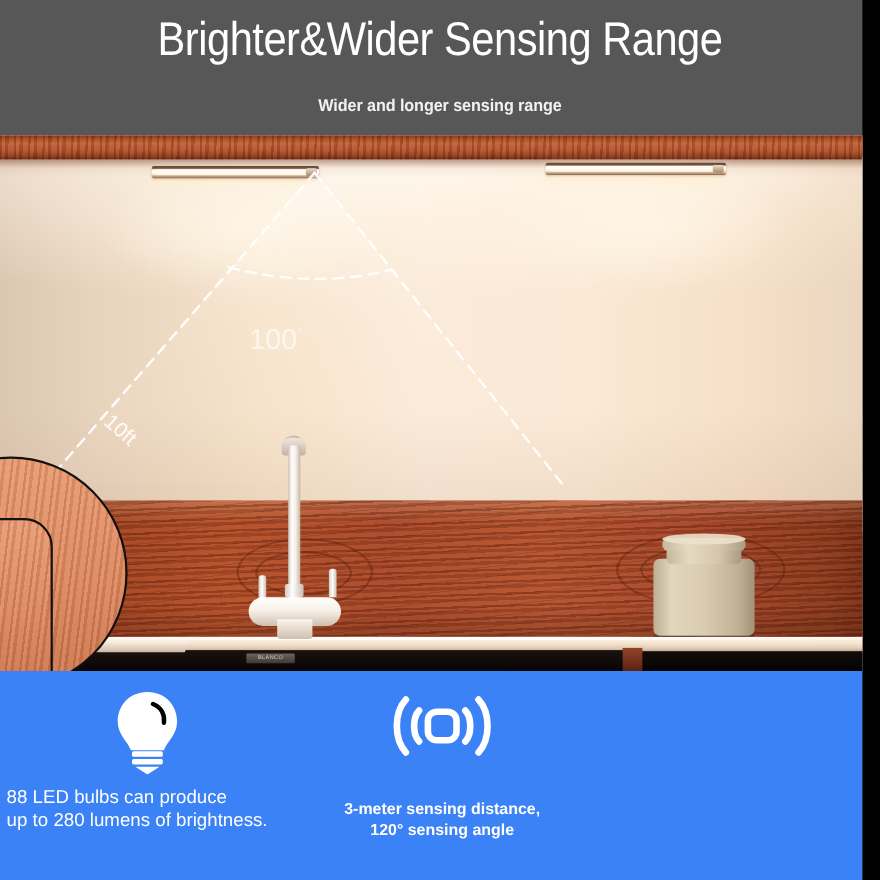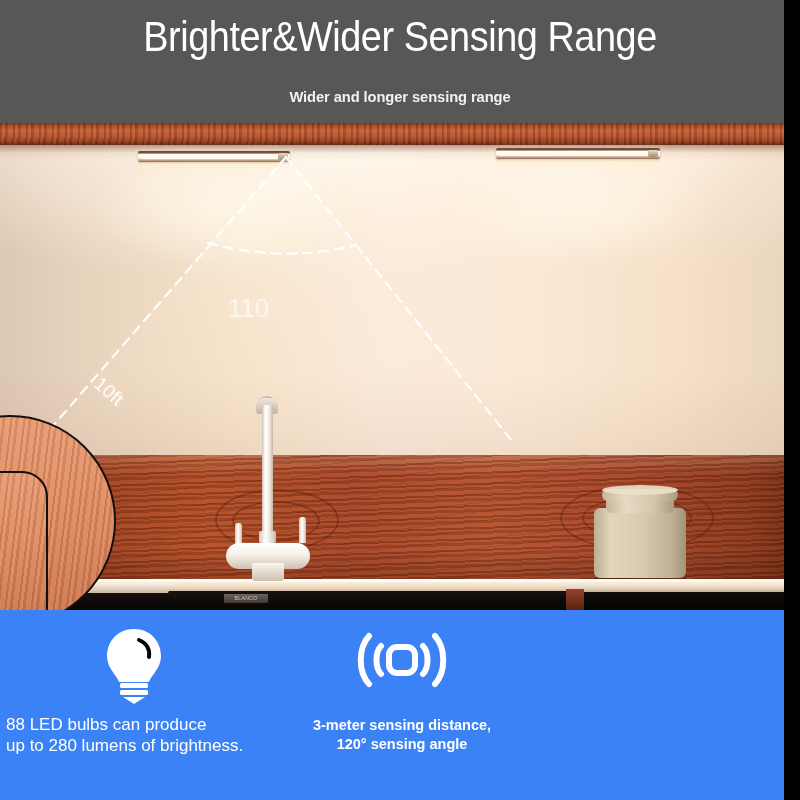--- a/index.html
+++ b/index.html
@@ -413,21 +413,21 @@
     padding-left: 6px;
   }
   .f-sub {
     font-size: 14.5px;
     line-height: 19px;
     font-weight: bold;
     color: #ffffff;
     white-space: nowrap;
   }
   #feature-0 .f-sub { margin-top: 8px; padding-left: 30px; text-align: left; }
-  #feature-1 .f-sub { margin-top: 0; }
+  #feature-1 .f-sub { margin-top: 11px; }
   #feature-2 .f-sub { margin-top: 4px; }
 </style>
 </head>
 <body>
 
 <div id="page">
 
   <div id="header">
     <div id="header-title">Brighter&amp;Wider Sensing Range</div>
     <div id="header-subtitle">Wider and longer sensing range</div>
@@ -462,21 +462,21 @@
         </linearGradient>
       </defs>
       <polygon points="286,34 40,317 512,317" fill="url(#coneFill)"></polygon>
       <line x1="286" y1="34" x2="40" y2="318" stroke="#ffffff" stroke-width="2.2" stroke-opacity="0.95" stroke-dasharray="9 7" stroke-linecap="round"></line>
       <line x1="286" y1="34" x2="512" y2="318" stroke="#ffffff" stroke-width="2.2" stroke-opacity="0.95" stroke-dasharray="9 7" stroke-linecap="round"></line>
       <path d="M 208,120 Q 286,140 356,122" fill="none" stroke="#ffffff" stroke-width="2.2" stroke-opacity="0.92" stroke-dasharray="9 7" stroke-linecap="round"></path>
     </svg>
 
     <div id="label-10ft">10ft</div>
     <div id="label-120">
-      <span>110</span><sup>°</sup>
+      <span>100</span><sup>°</sup>
     </div>
 
     <div class="backsplash">
       <div class="grain"></div>
       <div class="knot k1"></div>
       <div class="knot k2"></div>
       <div class="knot k3"></div>
       <div class="knot k4"></div>
       <div class="knot k5"></div>
     </div>

